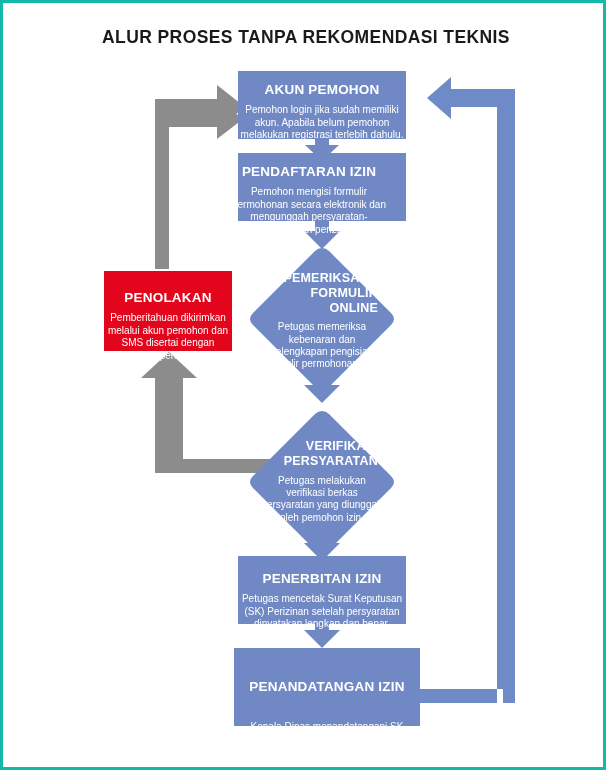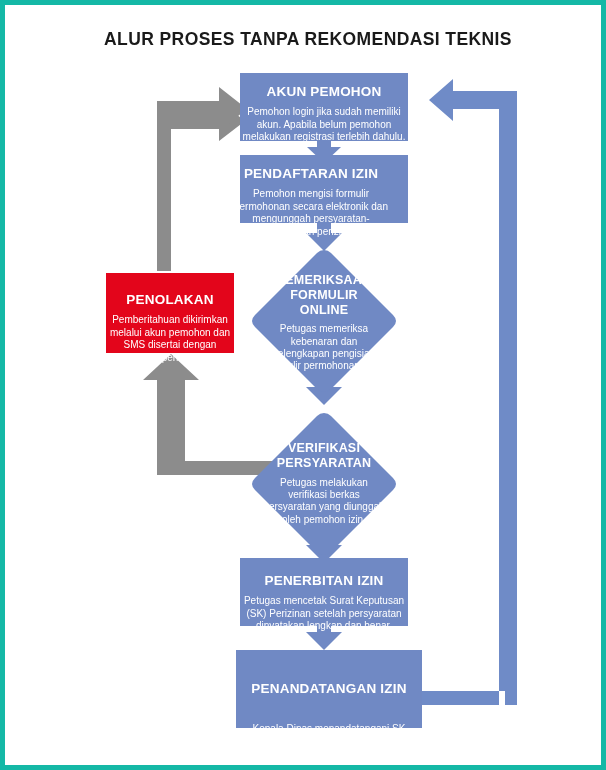--- a/index.html
+++ b/index.html
@@ -9,21 +9,21 @@
   }
   body {
     font-family: "Liberation Sans", sans-serif;
   }
   #page {
     position: relative;
     width: 606px;
     height: 770px;
     background: #ffffff;
     box-sizing: border-box;
-    border: 5px solid #14b8a6;
+    border: 3px solid #14b8a6;
     overflow: hidden;
   }
   #flow-svg {
     position: absolute;
     left: 0;
     top: 0;
     width: 606px;
     height: 770px;
   }
   .page-title {
@@ -50,21 +50,21 @@
     line-height: 1.18;
     letter-spacing: 0.2px;
     margin: 6px;
   }
   .node-desc {
     font-size: 10px;
     font-weight: normal;
     line-height: 1.26;
     margin: 2px 0 0 0;
   }
-  .node-title.small { font-size: 12.5px; }
+  .node-title.small { font-size: 12.5px; text-align: right; }
   .node-desc.tight { line-height: 1.24; }
 </style>
 </head>
 <body>
 
 <div id="page">
 
   <div class="page-title">ALUR PROSES TANPA REKOMENDASI TEKNIS</div>
 
   <svg id="flow-svg" viewBox="0 0 606 770">

